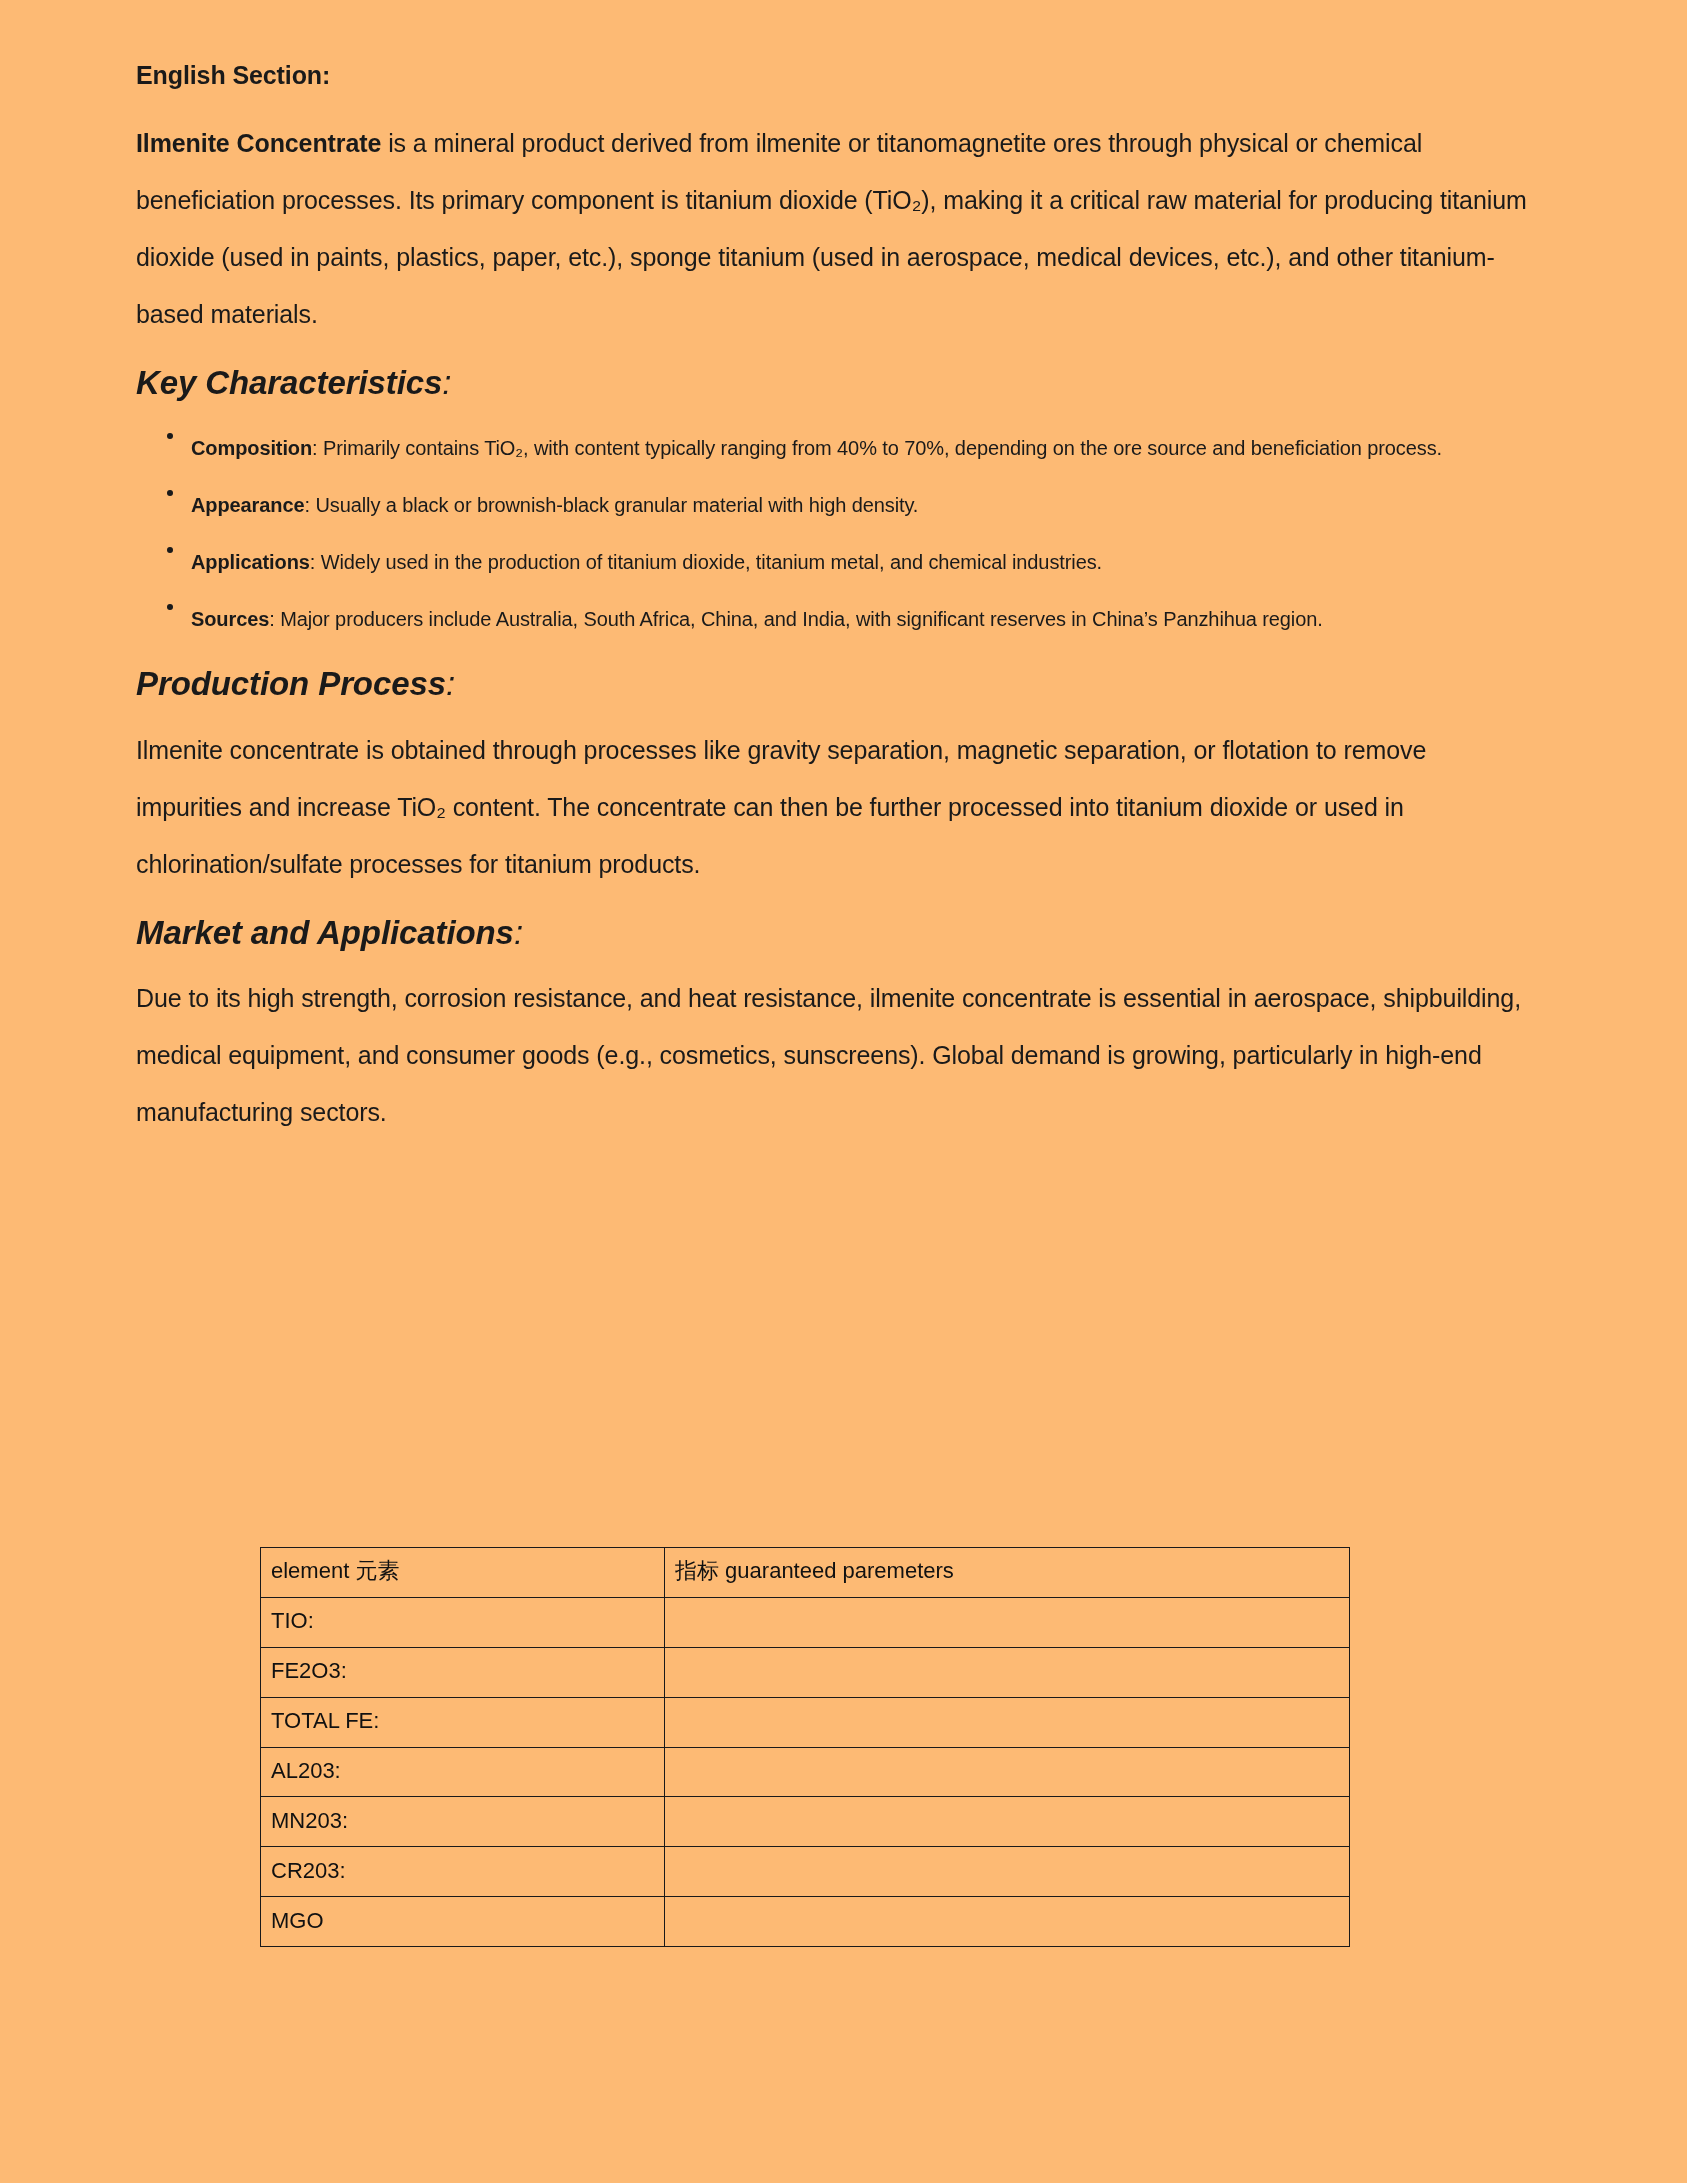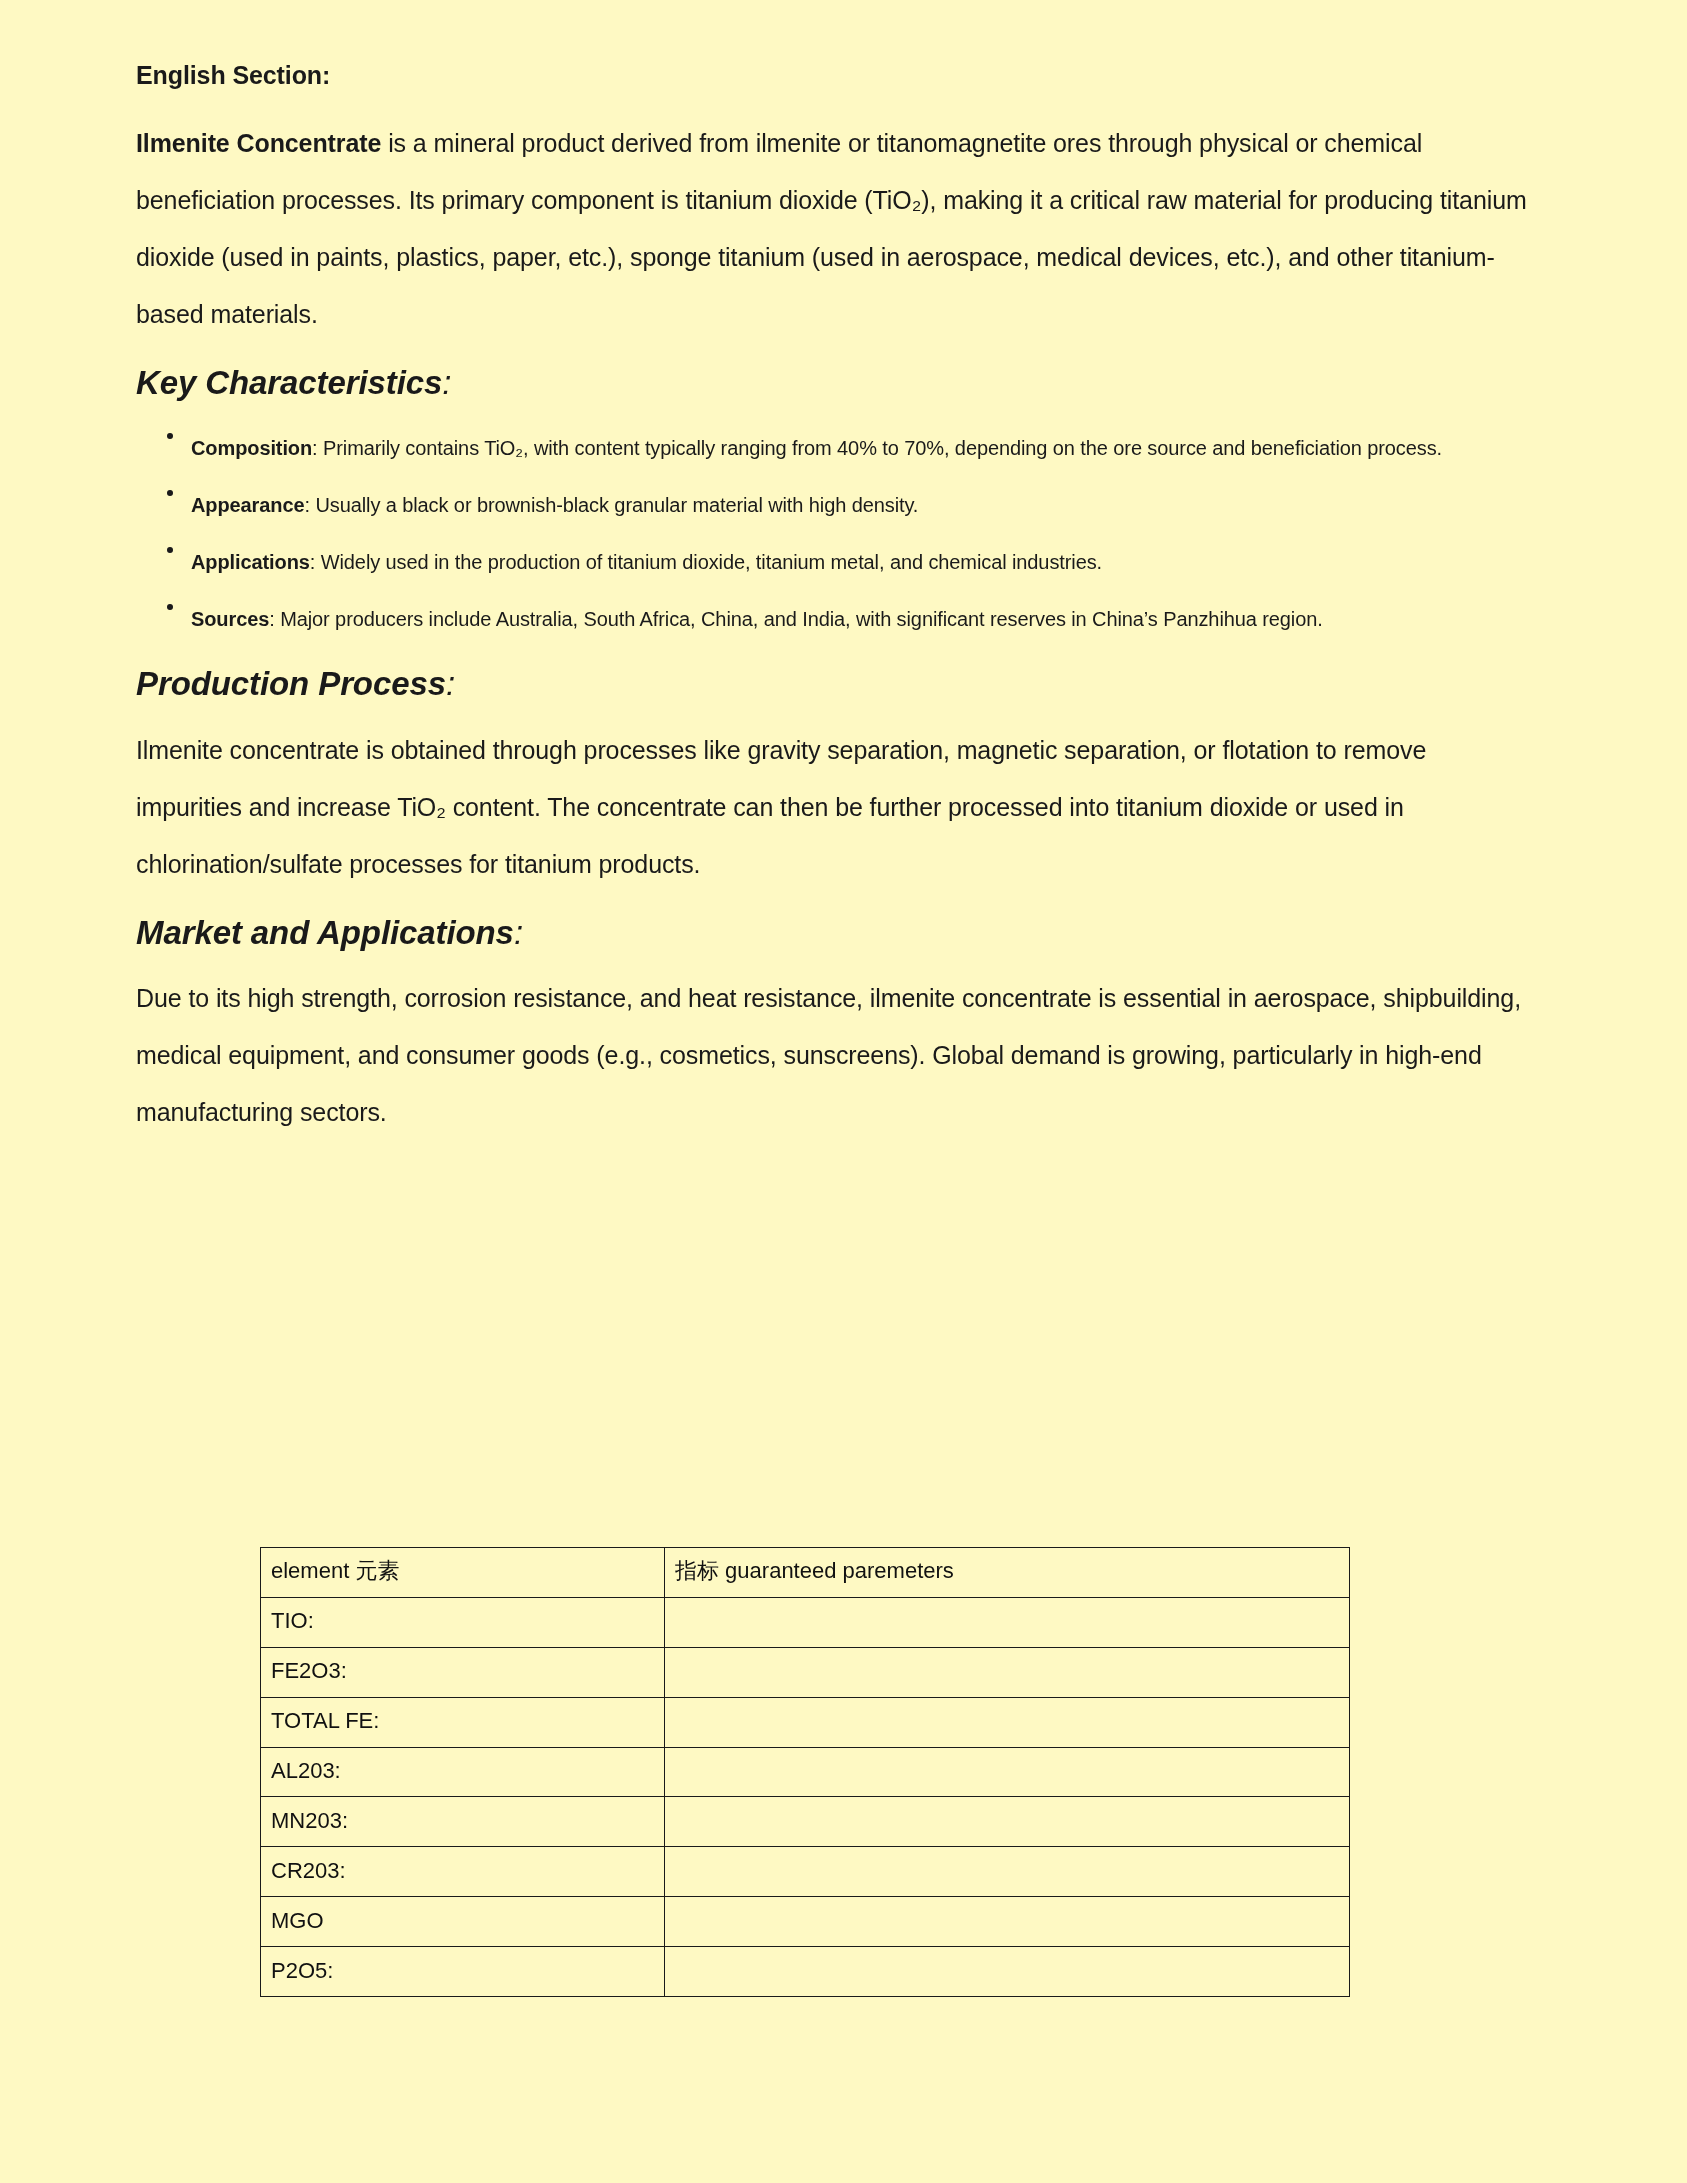--- a/index.html
+++ b/index.html
@@ -11,21 +11,21 @@
     width: 1687px;
     height: 2183px;
     font-family: "Liberation Sans", sans-serif;
     color: #1a1a1a;
     -webkit-font-smoothing: antialiased;
   }
   .page {
     position: relative;
     width: 1687px;
     height: 2183px;
-    background: #fef9c3;
+    background: #fdba74;
     box-sizing: border-box;
     padding: 0;
     overflow: hidden;
   }
   .content {
     position: absolute;
     left: 136px;
     top: 59px;
     width: 1401px;
   }
@@ -205,22 +205,18 @@
           <td class="val"></td>
         </tr>
         <tr>
           <td>CR203:</td>
           <td class="val"></td>
         </tr>
         <tr>
           <td>MGO</td>
           <td class="val"></td>
         </tr>
-        <tr>
-          <td>P2O5:</td>
-          <td class="val"></td>
-        </tr>
       </tbody>
     </table>
   </div>
 
 </div>
 
 
 </body></html>

